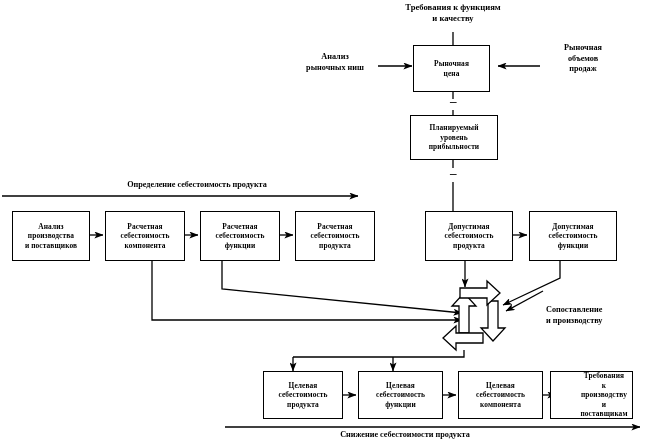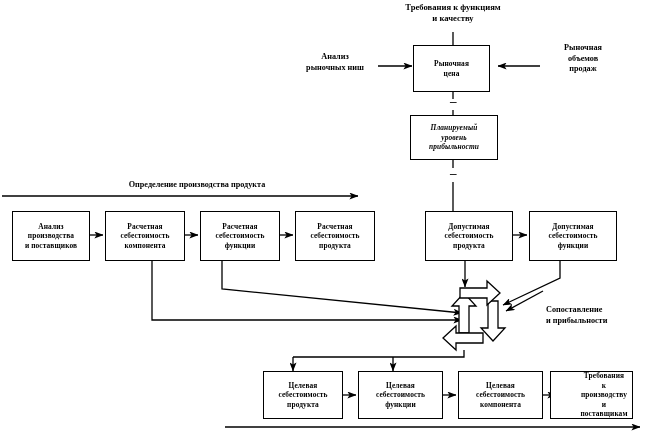--- a/index.html
+++ b/index.html
@@ -149,27 +149,27 @@
 
   <div class="label" style="left: 543px; top: 43px; width: 80px; white-space: pre-line;">Рыночная
 объемов
 продаж</div>
 
   <div class="label" style="left: 290px; top: 52px; width: 90px; white-space: pre-line;">Анализ
 рыночных ниш</div>
 
   <div class="minus" style="left:450px;top:94px;">–</div>
 
-  <div class="node" style="left: 410px; top: 115px; width: 88px; height: 45px; white-space: pre-line; font-style: italic;">Планируемый
+  <div class="node" style="left: 410px; top: 115px; width: 88px; height: 45px; white-space: pre-line;">Планируемый
 уровень
 прибыльности</div>
 
   <div class="minus" style="left:450px;top:166px;">–</div>
 
-  <div class="label" style="left: 72px; top: 180px; width: 250px; white-space: pre-line;">Определение производства продукта</div>
+  <div class="label" style="left: 72px; top: 180px; width: 250px; white-space: pre-line;">Определение себестоимость продукта</div>
 
   <div class="node" style="left: 12px; top: 211px; width: 78px; height: 50px; white-space: pre-line;">Анализ
 производства
 и поставщиков</div>
 
   <div class="node" style="left: 105px; top: 211px; width: 80px; height: 50px; white-space: pre-line;">Расчетная
 себестоимость
 компонента</div>
 
   <div class="node" style="left: 200px; top: 211px; width: 80px; height: 50px; white-space: pre-line;">Расчетная
@@ -182,32 +182,33 @@
 
   <div class="node" style="left: 425px; top: 211px; width: 88px; height: 50px; white-space: pre-line;">Допустимая
 себестоимость
 продукта</div>
 
   <div class="node" style="left: 529px; top: 211px; width: 88px; height: 50px; white-space: pre-line;">Допустимая
 себестоимость
 функции</div>
 
   <div class="label" style="left: 546px; top: 305px; width: 100px; text-align: left; white-space: pre-line;">Сопоставление
-и прибыльности</div>
+и производству</div>
 
   <div class="node" style="left: 263px; top: 371px; width: 80px; height: 48px; white-space: pre-line;">Целевая
 себестоимость
 продукта</div>
 
   <div class="node" style="left: 358px; top: 371px; width: 85px; height: 48px; white-space: pre-line;">Целевая
 себестоимость
 функции</div>
 
   <div class="node" style="left: 458px; top: 371px; width: 85px; height: 48px; white-space: pre-line;">Целевая
 себестоимость
 компонента</div>
 
   <div class="node" style="left: 550px; top: 371px; width: 83px; height: 48px; white-space: pre-line; padding-left: 27px;">Требования
 к производству
 и поставщикам</div>
 
+  <div class="label" style="left: 290px; top: 430px; width: 230px; white-space: pre-line;">Снижение себестоимости продукта</div>
 
 </div>
 
 </body></html>

